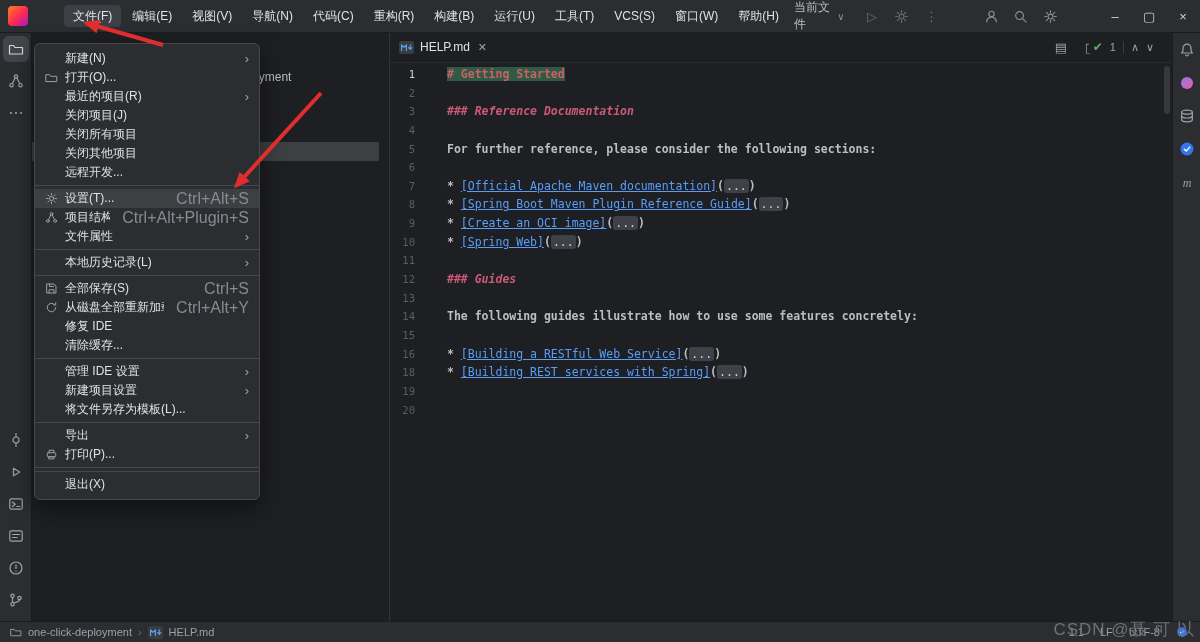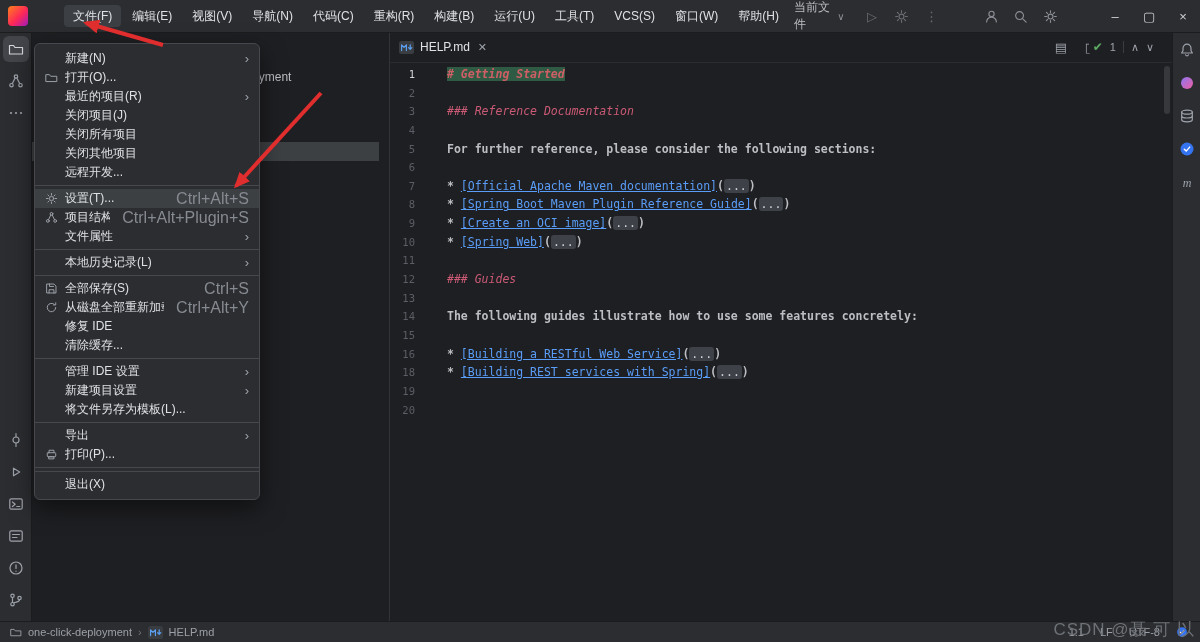--- a/index.html
+++ b/index.html
@@ -58,22 +58,22 @@
   .tab{display:flex;align-items:center;gap:6px;height:30px;padding:0 10px;font-size:12px;color:#dfe1e5;}
   .tab-close{color:#9ea2ab;font-size:11px;margin-left:2px;}
   .tabbar-right{margin-left:auto;display:flex;align-items:center;gap:12px;padding-right:12px;color:#9ea2ab;font-size:13px;}
   .tb-ico{width:18px;text-align:center;}
   .code{position:absolute;top:30px;left:0;right:0;bottom:0;padding-top:3px;
         font-family:"DejaVu Sans Mono","Liberation Mono",monospace;font-size:11.5px;line-height:18.65px;overflow:hidden;}
   .line{display:flex;height:18.65px;}
   .ln{flex:0 0 58px;width:58px;box-sizing:border-box;text-align:right;padding-right:32px;color:#5b5e66;font-size:10.5px;}
   .line.cur .ln{color:#d3d5da;}
   .lc{white-space:pre;}
-  .s-h1{color:#cf5f66;font-style:italic;font-weight:bold;}
-  .s-h3{color:#cb5a76;font-style:italic;font-weight:normal;}
+  .s-h1{color:#cf5f66;font-weight:bold;}
+  .s-h3{color:#cb5a76;font-style:italic;font-weight:bold;}
   .s-text{color:#bcbec4;font-weight:bold;}
   .s-link{color:#5a9df8;text-decoration:underline;}
   .s-fold{background:#3e4248;color:#d0d2d6;border-radius:3px;padding:0 2px;}
   .s-sel{background:#2f5a43;}
   .inspect{position:absolute;top:7px;right:14px;display:flex;align-items:center;gap:7px;font-size:11px;color:#9ea2ab;background:#1e1f22;padding:1px 4px;border-radius:4px;}
   .inspect .ok{color:#5dab63;font-size:12px;}
   .inspect .sepv{width:1px;height:12px;background:#3a3c40;}
   .scroll-thumb{position:absolute;right:2px;top:34px;width:6px;height:48px;background:#4a4d51;opacity:.55;border-radius:3px;}
 
   

